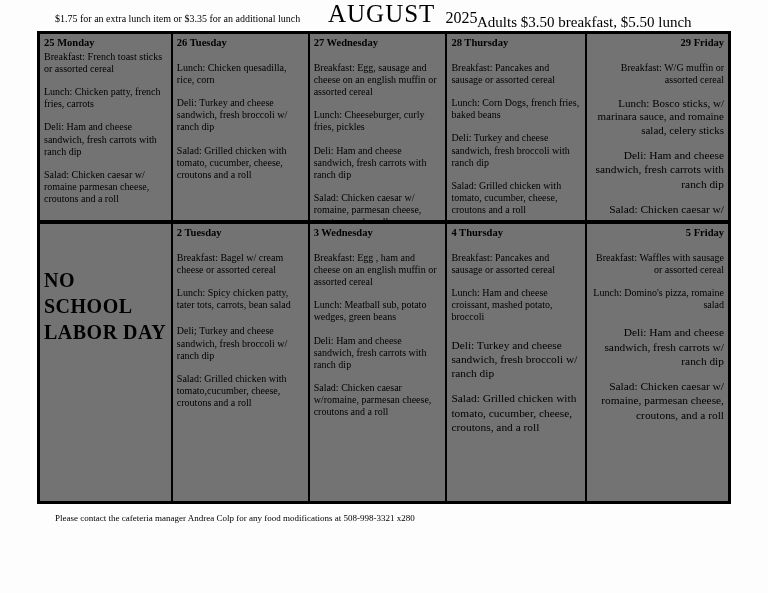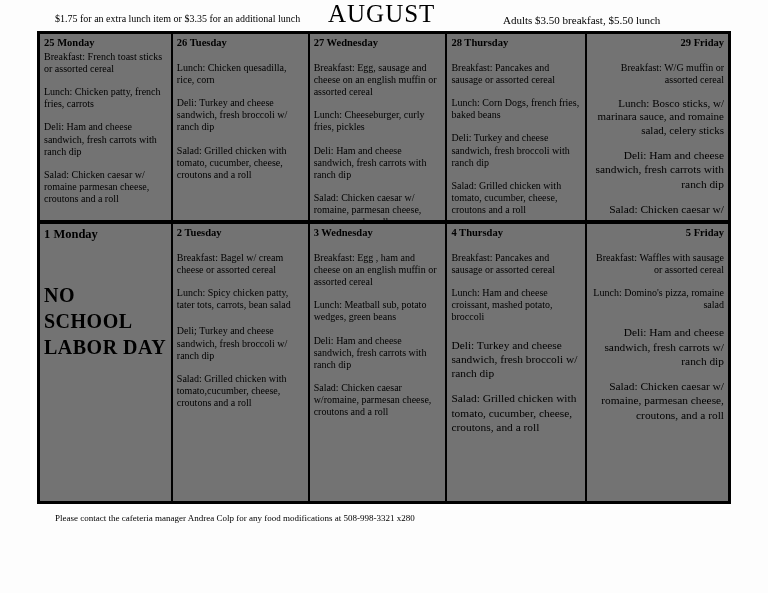--- a/index.html
+++ b/index.html
@@ -29,36 +29,35 @@
     font-size: 10px;
     white-space: nowrap;
   }
   .title-group {
     position: absolute;
     left: 328px;
     top: 1px;
     display: flex;
     align-items: flex-end;
     gap: 10px;
-    flex-direction: column;
   }
   .month-title {
     font-size: 25px;
     letter-spacing: 1px;
     line-height: 1;
   }
   .year-title {
     font-size: 16px;
     line-height: 1;
   }
   .note-right {
     position: absolute;
-    left: 503px;
+    left: 477px;
     top: 14px;
-    font-size: 11px;
+    font-size: 15px;
     white-space: nowrap;
   }
 
   
   #calendar {
     position: absolute;
     left: 37px;
     top: 31px;
     width: 694px;
     height: 473px;
@@ -156,21 +155,20 @@
         <p class="sec">Salad: Grilled chicken with tomato, cucumber, cheese, croutons and a roll</p>
       </div>
       <div class="cell row-top col-last">
         <div class="day">29 Friday</div>
         <p class="sec">Breakfast: W/G muffin or assorted cereal</p>
         <p class="sec small">Lunch: Bosco sticks, w/ marinara sauce, and romaine salad, celery sticks</p>
         <p class="sec big">Deli: Ham and cheese sandwich, fresh carrots with ranch dip</p>
         <p class="sec big">Salad: Chicken caesar w/ romaine, parmesan cheese, croutons and a roll</p>
       </div>
       <div class="cell">
-        <div class="day day-large">1 Monday</div>
         <div class="notice">
           <div>NO SCHOOL</div>
           <div>LABOR DAY</div>
         </div>
       </div>
       <div class="cell">
         <div class="day">2 Tuesday</div>
         <p class="sec">Breakfast: Bagel w/ cream cheese or assorted cereal</p>
         <p class="sec">Lunch: Spicy chicken patty, tater tots, carrots, bean salad</p>
         <p class="sec gap">Deli; Turkey and cheese sandwich, fresh broccoli w/ ranch dip</p>

